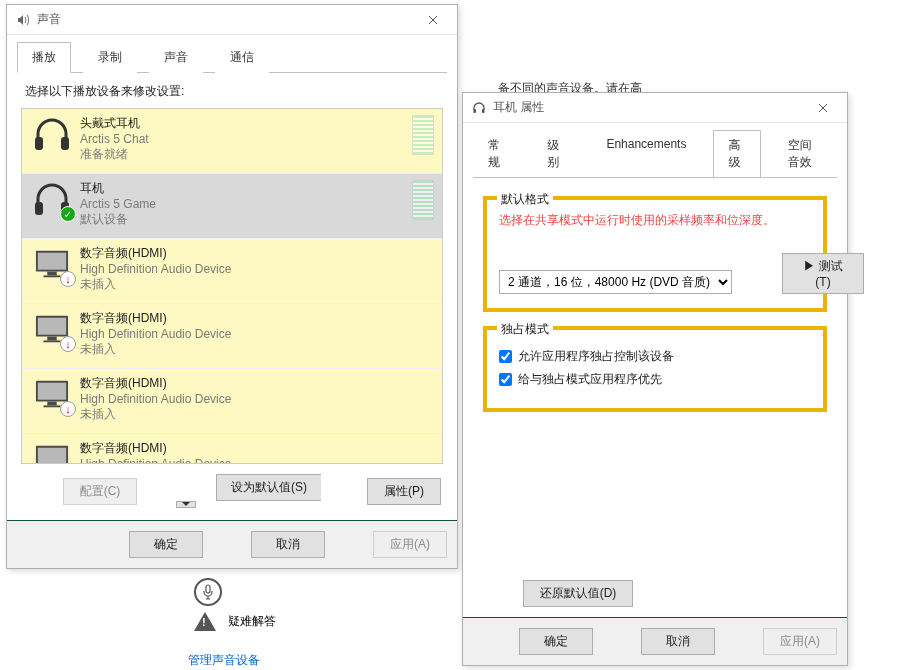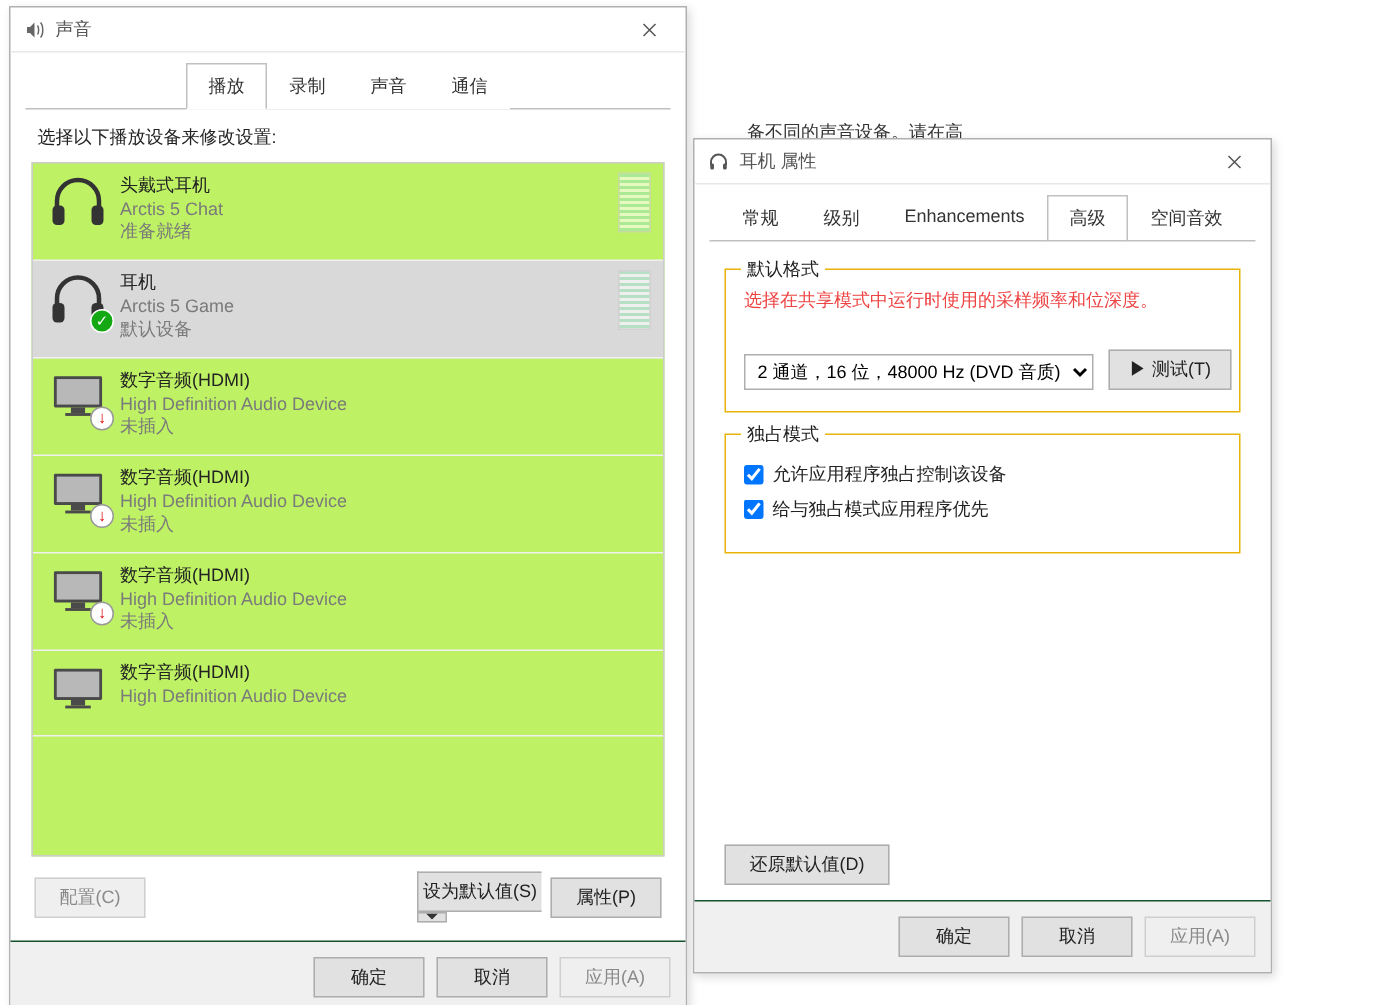--- a/index.html
+++ b/index.html
@@ -4,52 +4,52 @@
 <style>
 * { box-sizing: border-box; margin: 0; padding: 0; font-family: "Microsoft YaHei", "Segoe UI", sans-serif; font-size: 12px; }
 body { background: #fff; width: 924px; height: 670px; position: relative; overflow: hidden; }
 
 .window { position: absolute; background: #fff; border: 1px solid #b0b0b0; box-shadow: 2px 2px 6px rgba(0,0,0,0.15); }
 .titlebar { height: 30px; display: flex; align-items: center; padding: 0 8px; border-bottom: 1px solid #e8e8e8; }
 .titlebar-icon { width: 16px; height: 16px; margin-right: 6px; display:flex; align-items:center; justify-content:center; }
 .titlebar-title { flex: 1; color: #555; }
 .titlebar-close { width: 32px; height: 28px; display: flex; align-items:center; justify-content:center; color:#555; }
 
-.tabs { display: flex; padding: 6px 10px 0 10px; gap: 0; justify-content: center; }
+.tabs { display: flex; padding: 6px 10px 0 10px; gap: 12px; }
 .tab { padding: 6px 14px; border: 1px solid transparent; color: #333; background:#fff; position:relative; top:1px;}
 .tab.active { border: 1px solid #c0c0c0; border-bottom: 1px solid #fff; }
 .tab-body { border-top: 1px solid #c0c0c0; margin: 0 10px; padding: 10px 4px 4px 4px; }
 
 .instruction { padding: 0 4px 8px 4px; color:#222; }
 
-.device-list { border: 1px solid #ccc; height: 463px; overflow-y: scroll; background:#bef264; }
+.device-list { border: 1px solid #ccc; height: 356px; overflow-y: scroll; background:#fef9c3; }
 .device-row { display:flex; align-items:flex-start; padding: 6px 8px 10px 8px; border-bottom: 1px solid #f0f0f0; position:relative; }
 .device-row.selected { background:#d9d9d9; }
 .device-icon { width: 44px; height: 40px; flex: 0 0 44px; margin-right: 6px; position:relative; display:flex; align-items:center; justify-content:center;}
 .device-texts { flex:1; }
 .device-name { color:#222; }
 .device-sub { color:#7a7a7a; }
 .device-status { color:#7a7a7a; }
 .badge-check { position:absolute; right:-2px; bottom:-2px; width:16px; height:16px; border-radius:50%; background:#14a814; display:flex; align-items:center; justify-content:center; color:#fff; font-size:10px; border:1.5px solid #fff;}
 .badge-down { position:absolute; right:-2px; bottom:-2px; width:16px; height:16px; border-radius:50%; background:#fff; border:1px solid #999; display:flex; align-items:center; justify-content:center; color:#d00; font-size:11px;}
 .level-meter { width:22px; height:40px; background: repeating-linear-gradient(to bottom, #9fe6b6 0 2px, #fff 2px 4px); border:1px solid #ccc; opacity:0.6;}
 .device-row .level-meter { margin-left:4px; }
 
-.btn { background:#e1e1e1; border:1px solid #adadad; padding: 4px 3px; min-width:74px; text-align:center; color:#222;}
+.btn { background:#e1e1e1; border:1px solid #adadad; padding: 4px 14px; min-width:74px; text-align:center; color:#222;margin-left:40px;}
 .btn.disabled { color:#8a8a8a; background:#efefef; border-color:#cfcfcf; }
 .btn-row { display:flex; justify-content:space-between; align-items:center; padding: 10px 2px 8px 2px; }
 .btn-row .right { display:flex; gap:6px; align-items:center; }
 .split-btn { display:flex;flex-direction:column; }
 .split-btn .btn { border-right:none; }
 .split-arrow { background:#e1e1e1; border:1px solid #adadad; width:20px; display:flex; align-items:center; justify-content:center; }
 
 .dialog-footer { border-top:1px solid #14532d; padding:10px; display:flex; justify-content:flex-end; gap:8px; background:#f0f0f0; }
 
 
-.group { border:1px solid #eab308; margin: 8px 6px 14px 6px; padding: 12px 12px 14px 12px; position:relative; }
+.group { border:4px solid #eab308; margin: 8px 6px 14px 6px; padding: 12px 12px 14px 12px; position:relative; }
 .group-title { position:absolute; top:-9px; left:10px; background:#fff; padding:0 4px; color:#222; }
 .desc { color:#ef4444; margin-bottom: 14px; }
 .format-row { display:flex; gap:10px; align-items:flex-end; margin-top:24px;}
 select.combo { flex:1; border:1px solid #adadad; padding:3px 4px; background:#fff; height:24px; }
 .checkbox-row { display:flex; align-items:center; gap:6px; margin:6px 0; color:#222;}
 .checkbox-row input { width:13px; height:13px; }
 
 .bg-text { position:absolute; color:#333; }
 .bg-link { color:#0066cc; }
 

